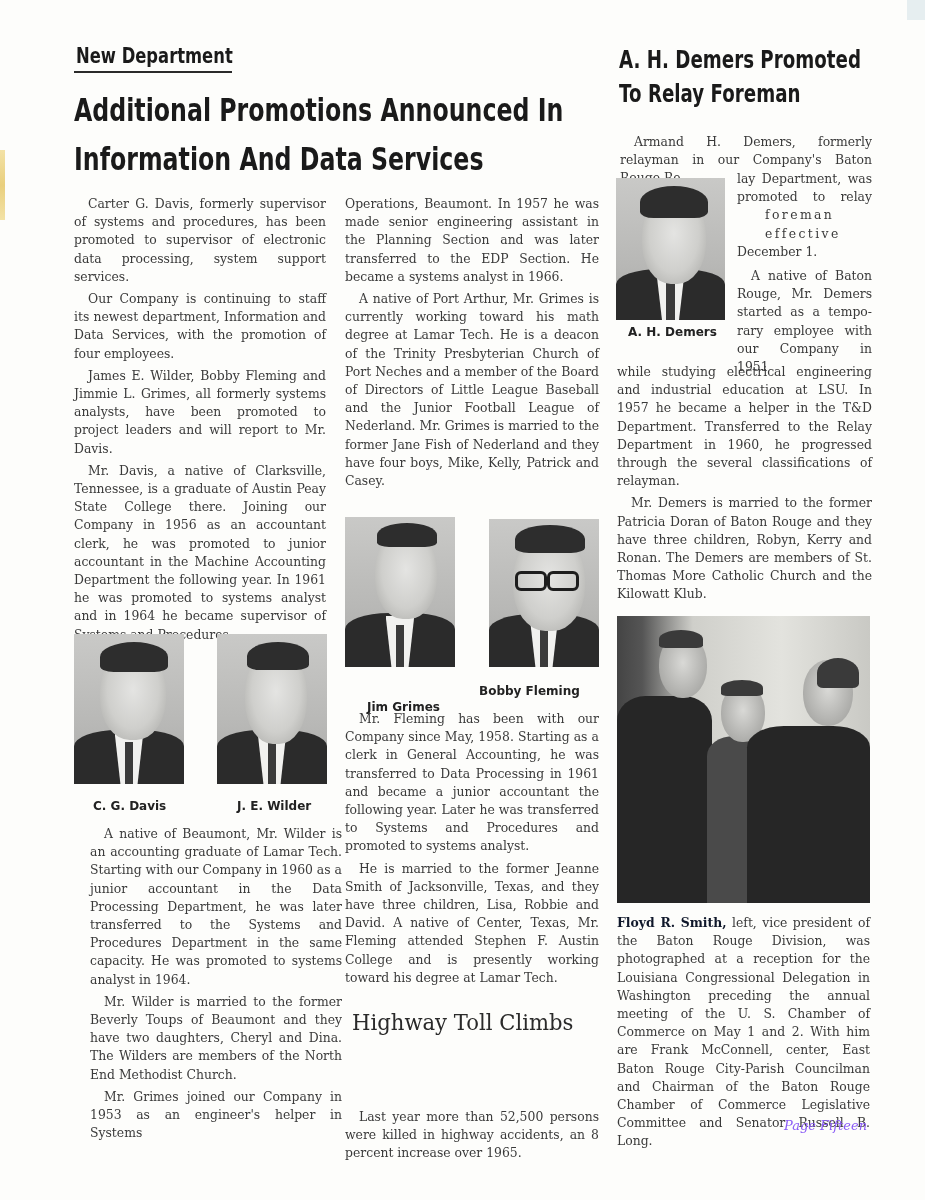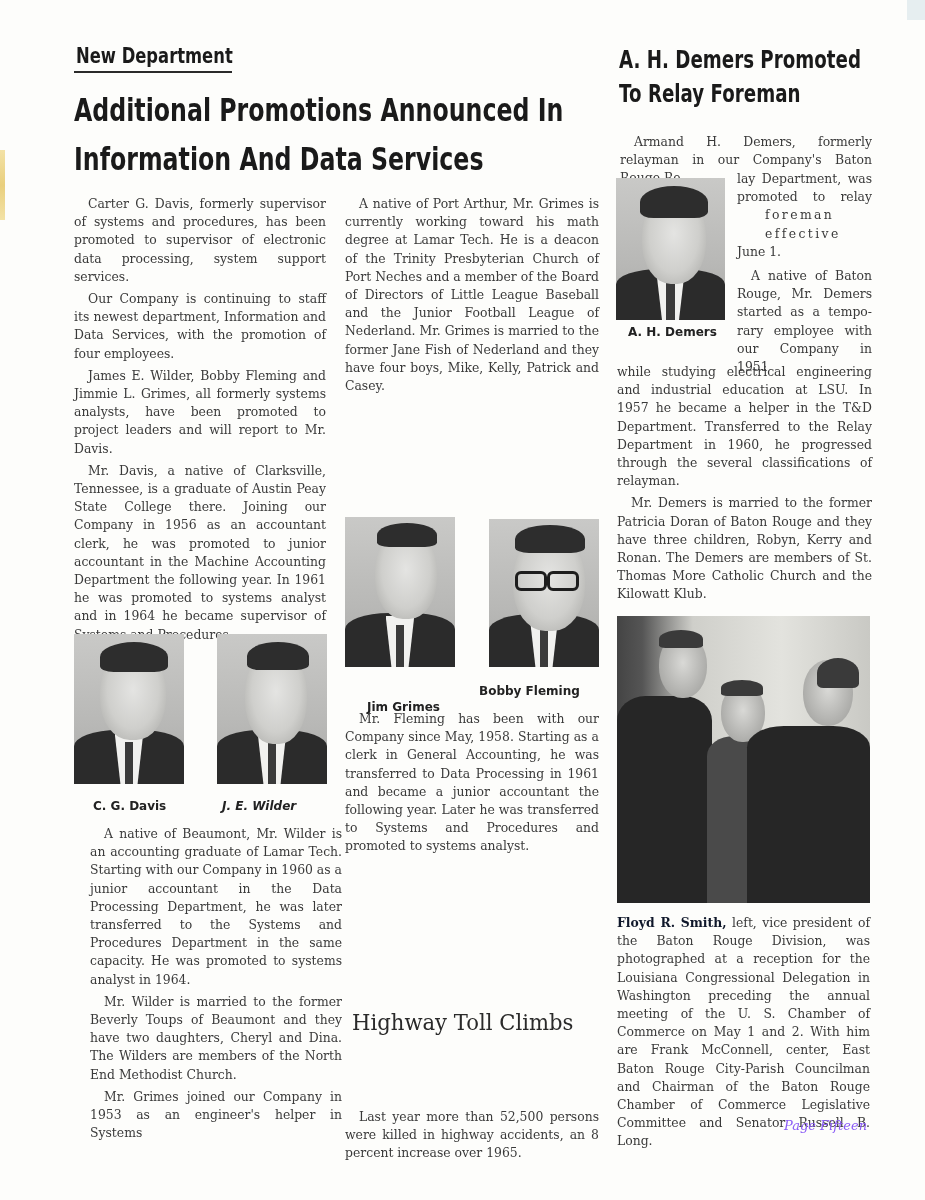--- a/index.html
+++ b/index.html
@@ -131,29 +131,30 @@
   <div class="hair" style="left:26px; top:8px; width:68px; height:30px;"></div>
 </div>
 <div class="photo" style="left:217px; top:634px; width:110px; height:150px;">
   <div class="suit"></div>
   <div class="shirt"></div>
   <div class="tie"></div>
   <div class="head" style="left:28px; top:14px; width:62px; height:96px;"></div>
   <div class="hair" style="left:30px; top:8px; width:62px; height:28px;"></div>
 </div>
 <div class="caption" style="left:93px; top:799px;">C. G. Davis</div>
-<div class="caption" style="left:222px; top:799px;font-style:italic;">J. E. Wilder</div>
+<div class="caption" style="left:237px; top:799px;">J. E. Wilder</div>
 
 <div class="col col1b">
   <p>A native of Beaumont, Mr. Wilder is an accounting graduate of Lamar Tech. Starting with our Company in 1960 as a junior accountant in the Data Processing Department, he was later transferred to the Systems and Procedures Department in the same capacity. He was promoted to systems analyst in 1964.</p>
   <p>Mr. Wilder is married to the former Beverly Toups of Beaumont and they have two daughters, Cheryl and Dina. The Wilders are members of the North End Methodist Church.</p>
   <p>Mr. Grimes joined our Company in 1953 as an engineer's helper in Systems</p>
 </div>
 
 <div class="col col2">
+  <p style="text-indent:0;">Operations, Beaumont. In 1957 he was made senior engineering assistant in the Planning Section and was later transferred to the EDP Section. He became a systems analyst in 1966.</p>
   <p>A native of Port Arthur, Mr. Grimes is currently working toward his math degree at Lamar Tech. He is a deacon of the Trinity Presbyterian Church of Port Neches and a member of the Board of Directors of Little League Baseball and the Junior Football League of Nederland. Mr. Grimes is married to the former Jane Fish of Nederland and they have four boys, Mike, Kelly, Patrick and Casey.</p>
 </div>
 
 <div class="photo" style="left:345px; top:517px; width:110px; height:150px;">
   <div class="suit"></div>
   <div class="shirt"></div>
   <div class="tie"></div>
   <div class="head" style="left:30px; top:12px; width:62px; height:90px;"></div>
   <div class="hair" style="left:32px; top:6px; width:60px; height:24px;"></div>
 </div>
@@ -164,20 +165,21 @@
   <div class="head" style="left:24px; top:14px; width:72px; height:98px;"></div>
   <div class="hair" style="left:26px; top:6px; width:70px; height:28px;"></div>
   <div class="glasses" style="left:26px; top:52px; width:26px;"></div>
   <div class="glasses" style="left:58px; top:52px; width:26px;"></div>
 </div>
 <div class="caption" style="left:367px; top:700px;">Jim Grimes</div>
 <div class="caption" style="left:479px; top:684px;">Bobby Fleming</div>
 
 <div class="col col2b">
   <p>Mr. Fleming has been with our Company since May, 1958. Starting as a clerk in General Accounting, he was transferred to Data Processing in 1961 and became a junior accountant the following year. Later he was transferred to Systems and Procedures and promoted to systems analyst.</p>
+  <p>He is married to the former Jeanne Smith of Jacksonville, Texas, and they have three children, Lisa, Robbie and David. A native of Center, Texas, Mr. Fleming attended Stephen F. Austin College and is presently working toward his degree at Lamar Tech.</p>
 </div>
 
 <div class="subhead-serif">Highway Toll Climbs</div>
 <div class="col" style="left:345px; top:1084px; width:254px;margin-top:24px;">
   <p>Last year more than 52,500 persons were killed in highway accidents, an 8 percent increase over 1965.</p>
 </div>
 
 <div class="headline side-title">
   <div>A. H. Demers Promoted</div>
   <div>To Relay Foreman</div>
@@ -192,21 +194,21 @@
   <div class="tie"></div>
   <div class="head" style="left:26px; top:14px; width:64px; height:92px;"></div>
   <div class="hair" style="left:24px; top:8px; width:68px; height:32px;"></div>
 </div>
 <div class="caption" style="left:628px; top:325px;">A. H. Demers</div>
 
 <div class="col col3wrap">
   <div style="text-align:justify; text-align-last:justify;">lay Department, was</div>
   <div style="text-align-last:justify;">promoted to relay</div>
   <div class="spaced" style="text-align-last:justify;margin-left:28px;">foreman effective</div>
-  <div>June 1.</div>
+  <div>December 1.</div>
   <div style="height:6px;"></div>
   <div style="text-align-last:justify; padding-left:14px;">A native of Baton</div>
   <div style="text-align-last:justify;">Rouge, Mr. Demers</div>
   <div style="text-align-last:justify;">started as a tempo-</div>
   <div style="text-align-last:justify;">rary employee with</div>
   <div style="text-align-last:justify;">our Company in 1951</div>
 </div>
 
 <div class="col col3b">
   <p style="text-indent:0;">while studying electrical engineering and industrial education at LSU. In 1957 he became a helper in the T&amp;D Department. Transferred to the Relay Department in 1960, he progressed through the several classifications of relayman.</p>

